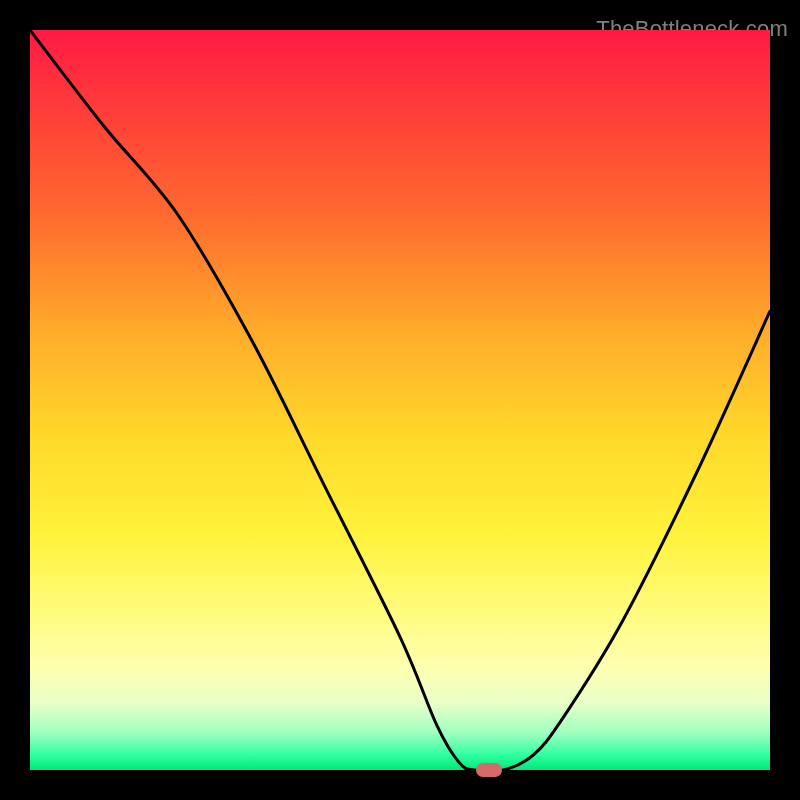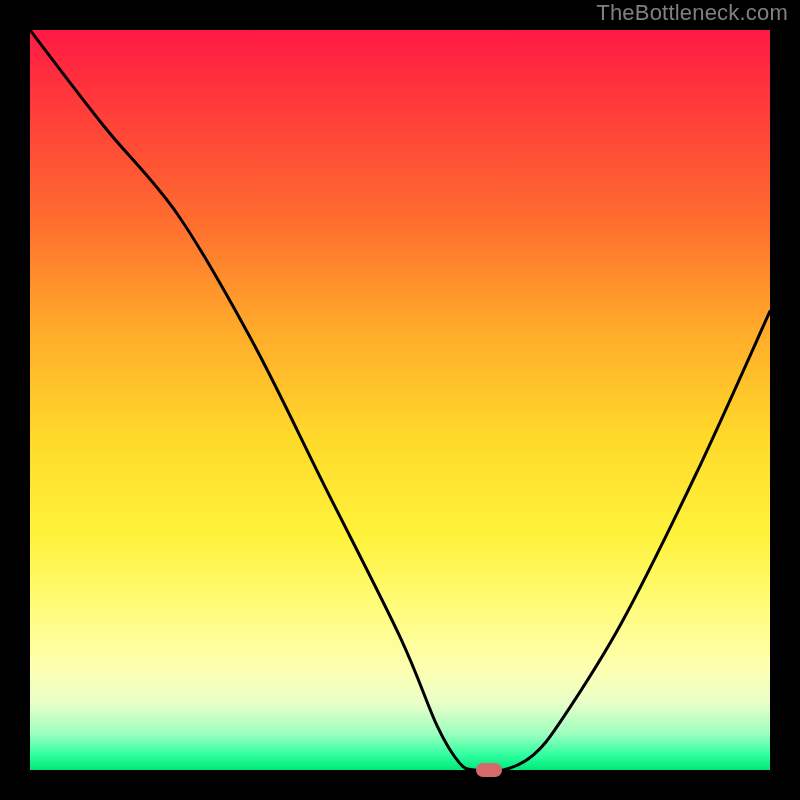--- a/index.html
+++ b/index.html
@@ -36,21 +36,21 @@
       #fffc7a 78%,
       #ffffb0 86%,
       #e8ffc8 91%,
       #9fffc0 95%,
       #2fff9f 98%,
       #00e878 100%
     );
   }
   .attribution {
     position: absolute;
-    top: 0;
+    top: 16px;
     right: 12px;
     color: #808080;
     font-size: 22px;
     font-weight: 500;
     letter-spacing: 0.2px;
   }
   svg.curve {
     position: absolute;
     left: 0;
     top: 0;

